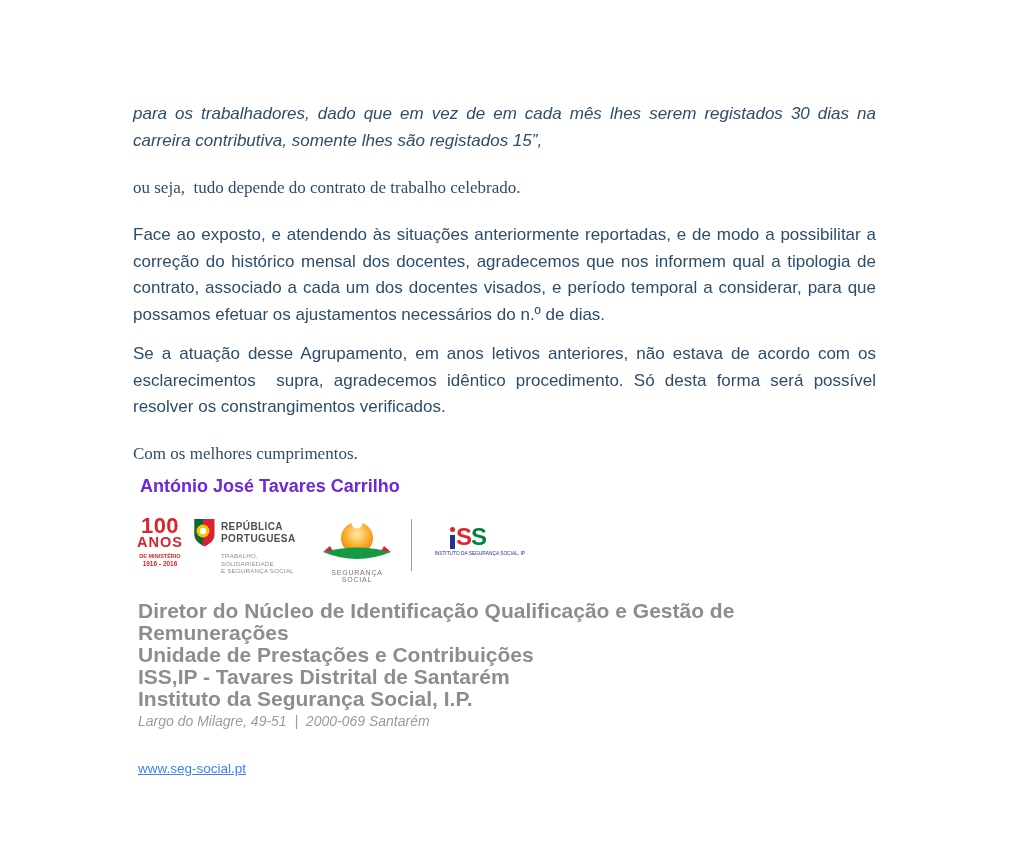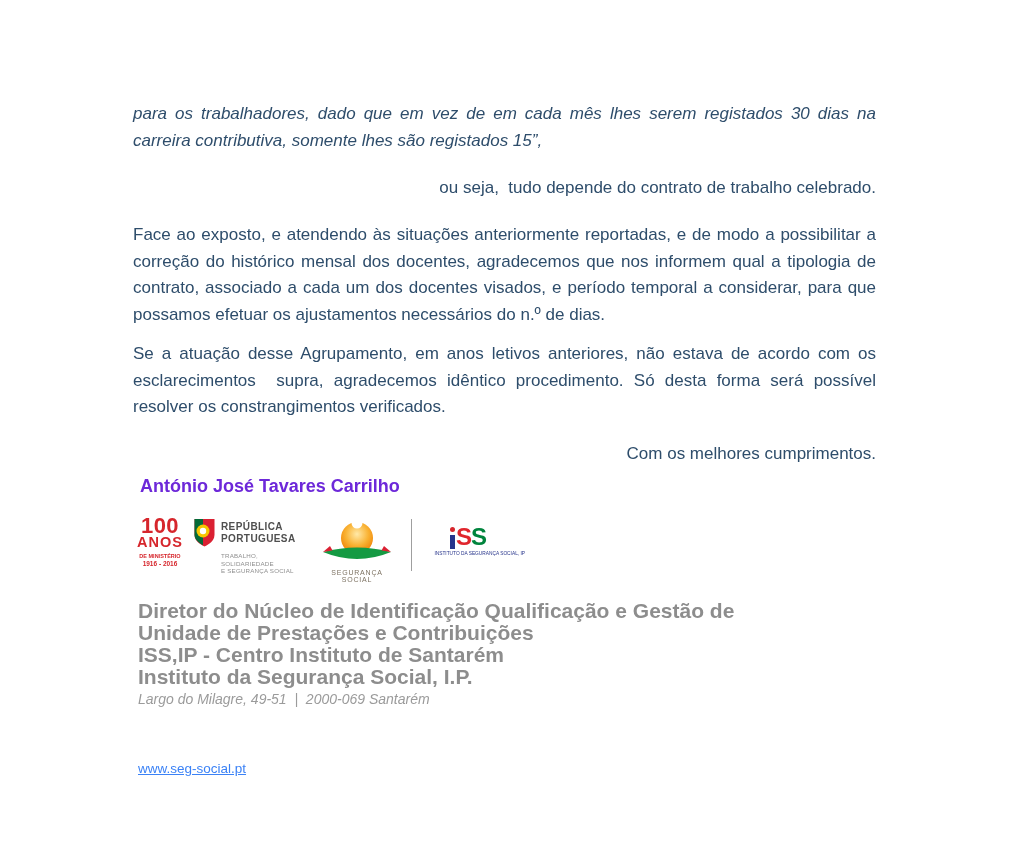--- a/index.html
+++ b/index.html
@@ -17,21 +17,21 @@
     position: absolute;
     left: 133px;
     width: 743px;
     font-size: 17px;
     line-height: 26.5px;
     color: #2e4d6b;
     text-align: justify;
     white-space: pre-wrap;
   }
   .para.italic { font-style: italic; }
-  .para.left { text-align: right; }
+  .para.left { text-align: left; font-family: Liberation Serif, serif; }
 
   .signature {
     position: absolute;
     left: 140px;
     top: 476px;
     font-size: 18px;
     font-weight: bold;
     color: #6d28d9;
   }
 
@@ -173,21 +173,22 @@
         <span class="iss-s red">S</span>
         <span class="iss-s green">S</span>
       </div>
       <div class="iss-label">INSTITUTO DA SEGURANÇA SOCIAL, IP</div>
     </div>
 
   </div>
 
   <div class="footer">
     <div class="f-line">Diretor do Núcleo de Identificação Qualificação e Gestão de</div>
+    <div class="f-line">Remunerações</div>
     <div class="f-line">Unidade de Prestações e Contribuições</div>
-    <div class="f-line">ISS,IP - Centro Instituto de Santarém</div>
+    <div class="f-line">ISS,IP - Tavares Distrital de Santarém</div>
     <div class="f-line">Instituto da Segurança Social, I.P.</div>
     <div class="f-line light">Largo do Milagre, 49-51  |  2000-069 Santarém</div>
   </div>
 
   <a class="website">www.seg-social.pt</a>
 
 </div>
 
 </body></html>

